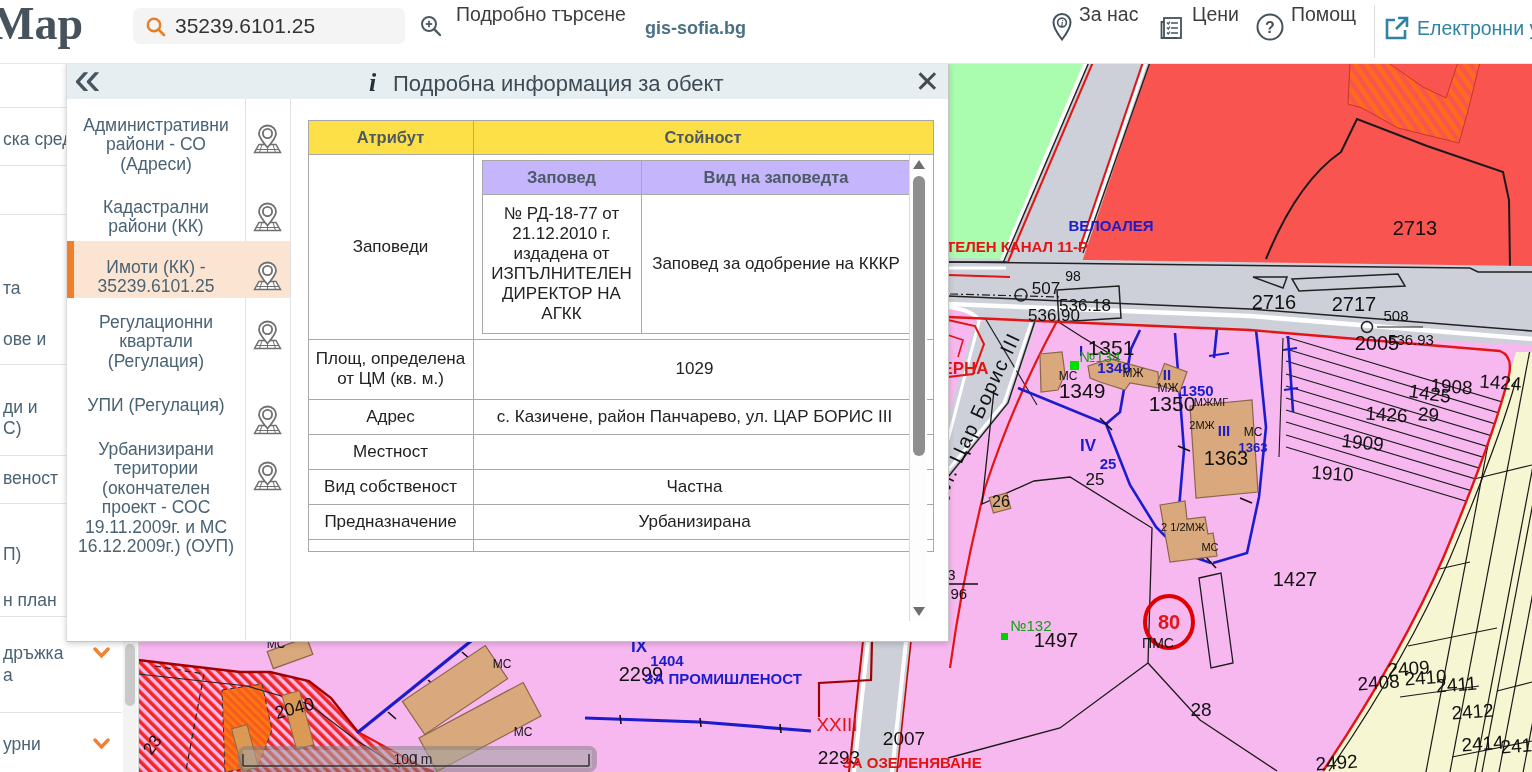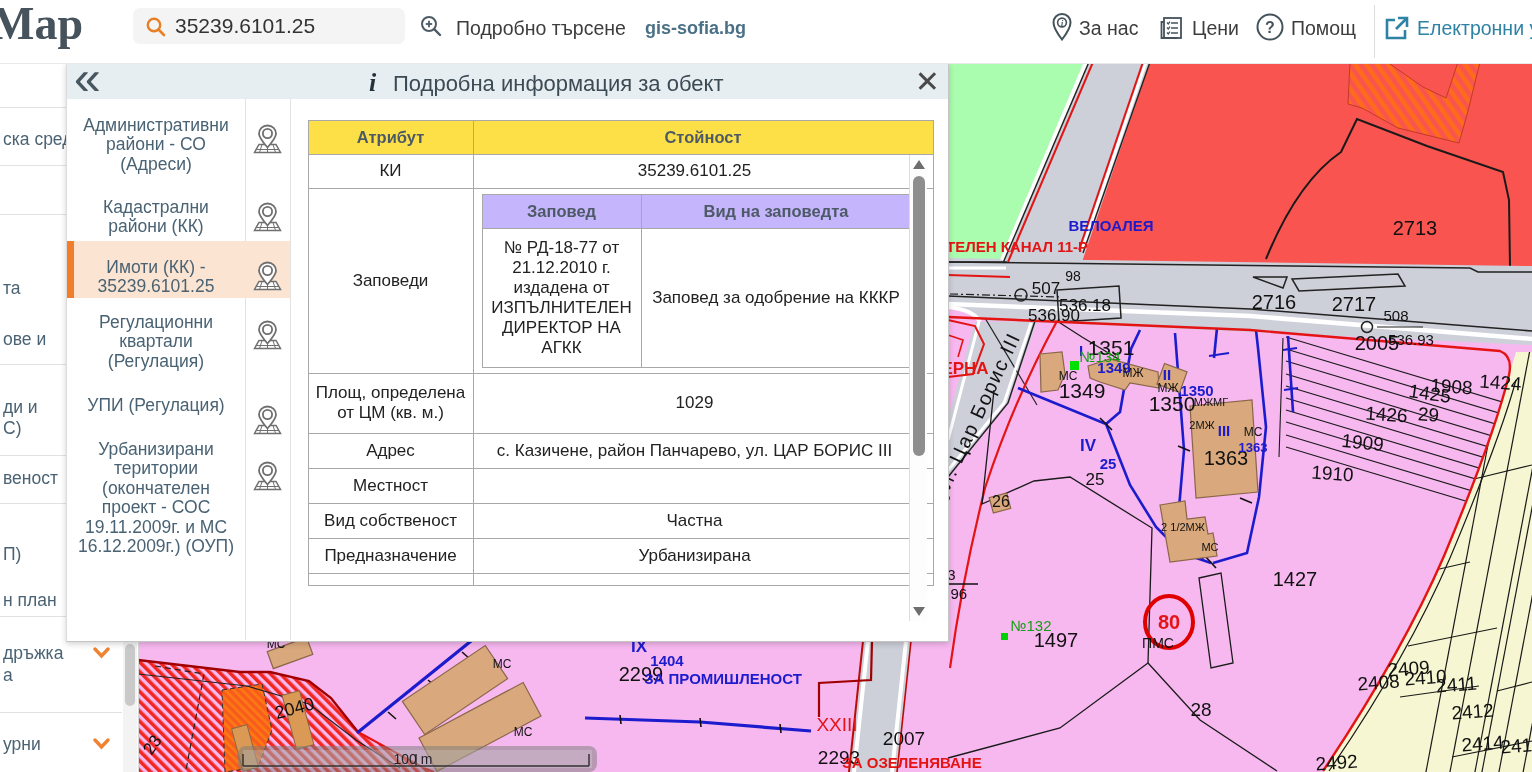--- a/index.html
+++ b/index.html
@@ -8,21 +8,21 @@
 #sidebar{position:absolute;left:0;top:63px;width:138px;height:709px;background:#fff;border-right:1px solid #d8d8d8;}
 .sdiv{position:absolute;left:0;width:122px;border-top:1px solid #e2e2e2;height:0;}
 .sit{position:absolute;color:#4a6374;font-size:17.5px;white-space:nowrap;}
 .chev{position:absolute;left:93px;width:17px;height:14px;}
 #sscroll{position:absolute;left:123px;top:0px;width:14px;height:709px;background:#f3f3f3;}
 #sthumb{position:absolute;left:2px;top:581px;width:10px;height:62px;background:#c9c9c9;border-radius:5px;}
 #header{position:absolute;left:0;top:0;width:1532px;height:63px;background:#fff;border-bottom:1px solid #e8e8e8;}
 #logo{position:absolute;left:-9px;top:-3px;font-family:"Liberation Serif",serif;font-weight:bold;font-size:46px;color:#46525c;}
 #searchbox{position:absolute;left:133px;top:8px;width:272px;height:36px;background:#f4f4f4;border-radius:7px;}
 #searchtext{position:absolute;left:42px;top:6px;font-size:21px;color:#333;}
-.htext{position:absolute;top:17px;font-size:19.5px;color:#3d3d3d;white-space:nowrap;}
+.htext{position:absolute;top:3px;font-size:19.5px;color:#3d3d3d;white-space:nowrap;}
 #gis{position:absolute;left:645px;top:18px;font-size:18px;font-weight:bold;color:#4a7086;}
 #hdivider{position:absolute;left:1374px;top:5px;height:53px;width:0;border-left:1px solid #ddd;}
 #eservices{position:absolute;left:1417px;top:17px;font-size:19.5px;color:#2e83a5;white-space:nowrap;}
 #popup{position:absolute;left:66px;top:63px;width:881px;height:578px;background:#fff;border-right:1px solid #c5c5c5;border-bottom:1px solid #c5c5c5;border-left:1px solid #dcdcdc;box-shadow:0 2px 6px rgba(0,0,0,0.18);}
 #popuphead{position:absolute;left:0;top:0;width:881px;height:36px;background:#e7eef2;}
 #collapse{position:absolute;left:7px;top:-13px;font-size:48px;color:#47565f;}
 #ptitle{position:absolute;left:302px;top:8px;font-size:22px;color:#3c4a54;}
 #iicon{position:absolute;left:302px;top:5px;font-family:"Liberation Serif",serif;font-style:italic;font-weight:bold;font-size:26px;color:#24333b;}
 #pclose{position:absolute;right:8px;top:1px;font-size:30px;color:#4a4a4a;}
 .pcol{position:absolute;color:#4a6374;font-size:17.5px;line-height:19.4px;text-align:center;width:178px;left:0px;}
@@ -352,24 +352,20 @@
   <div class="pcol" style="top:250px">Регулационни<br>квартали<br>(Регулация)</div>
   <div class="pcol" style="top:333px">УПИ (Регулация)</div>
   <div class="pcol" style="top:377px">Урбанизирани<br>територии<br>(окончателен<br>проект - СОС<br>19.11.2009г. и МС<br>16.12.2009г.) (ОУП)</div>
 
   <table class="main">
     <tbody>
         <tr style="height:34px">
           <th style="width:164px">Атрибут</th>
           <th style="width:459px">Стойност</th>
         </tr>
-    <tr style="height:34px">
-          <td>КИ</td>
-          <td class="v">35239.6101.25</td>
-        </tr>
     <tr style="height:185px">
           <td>Заповеди</td>
           <td>
       <table class="inner">
         <tbody>
                 <tr style="height:34px">
                   <th style="width:158px">Заповед</th>
                   <th style="width:269px">Вид на заповедта</th>
                 </tr>
         <tr style="height:139px">

